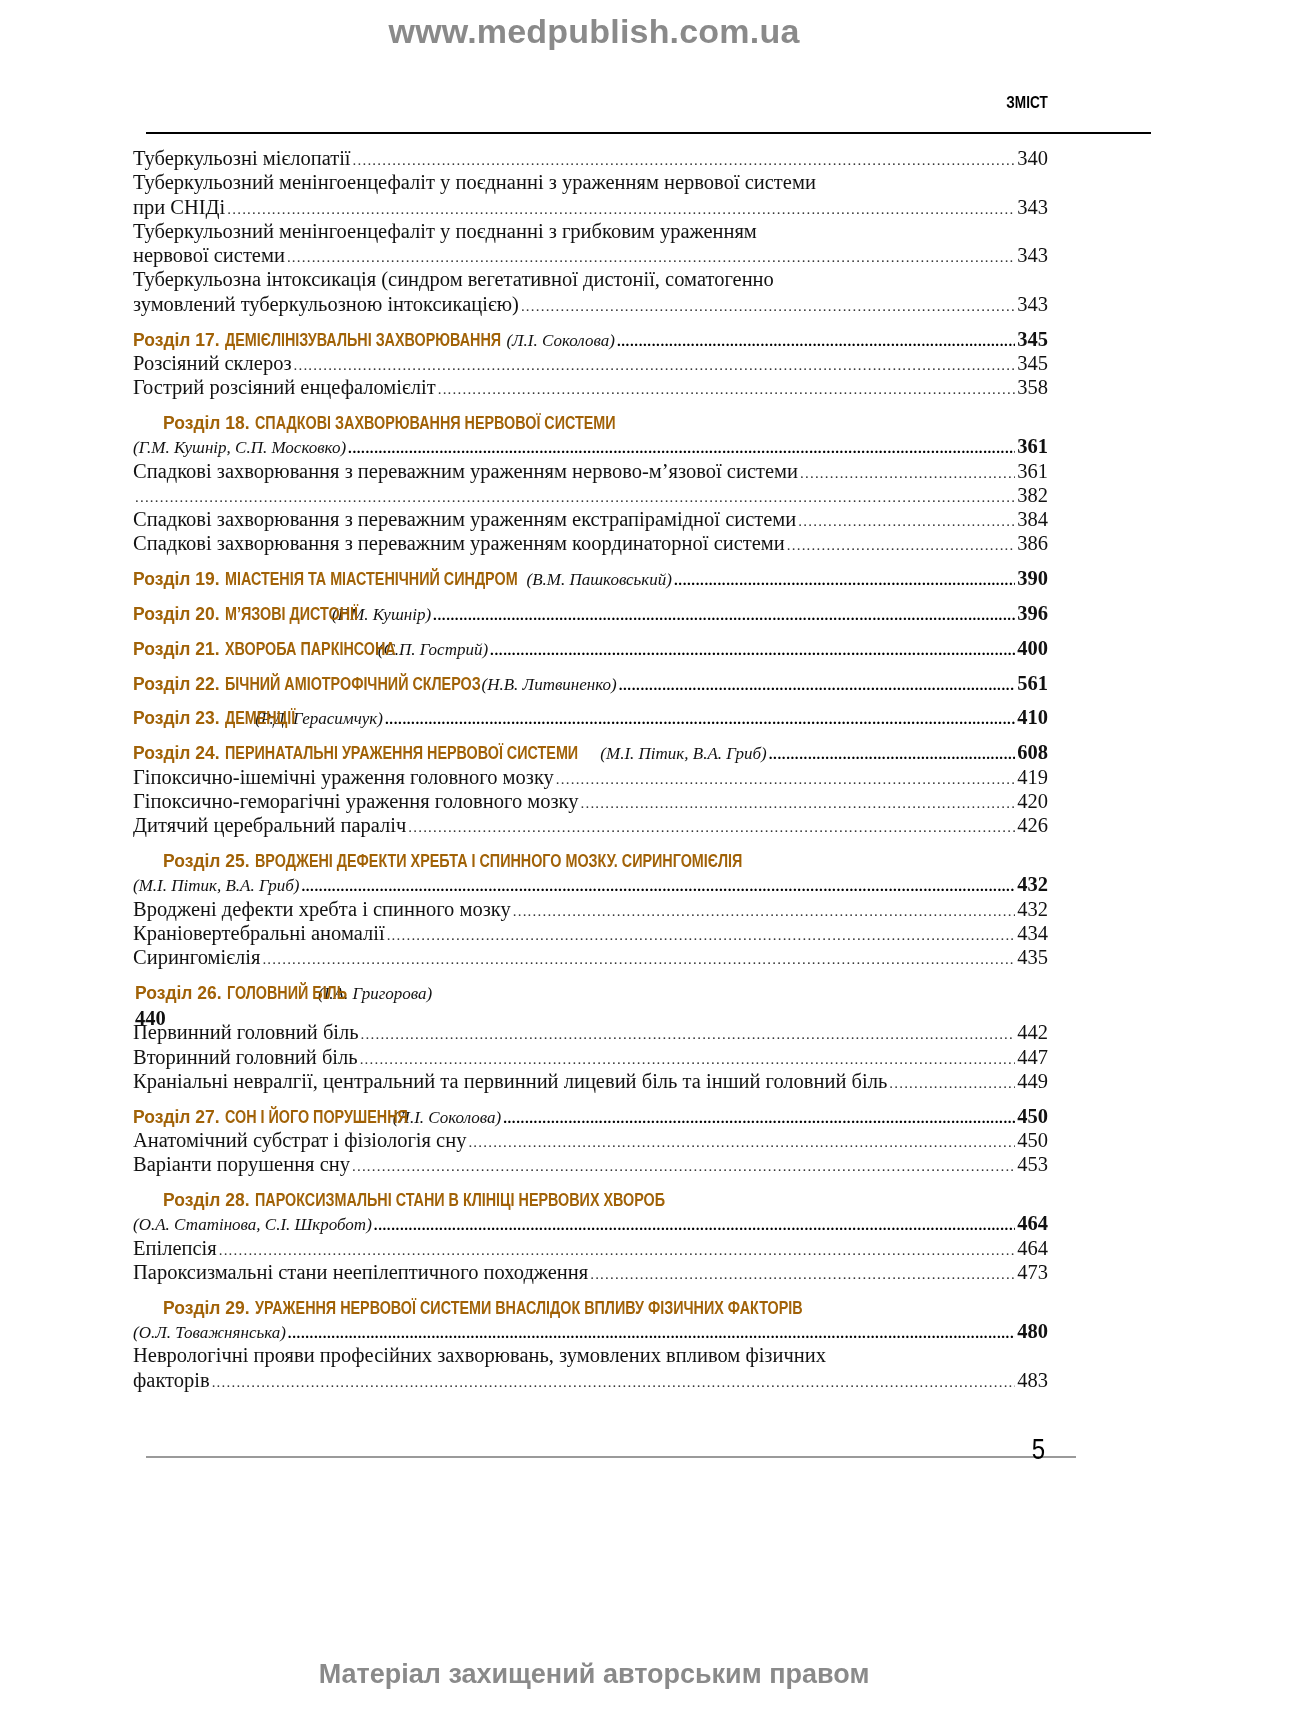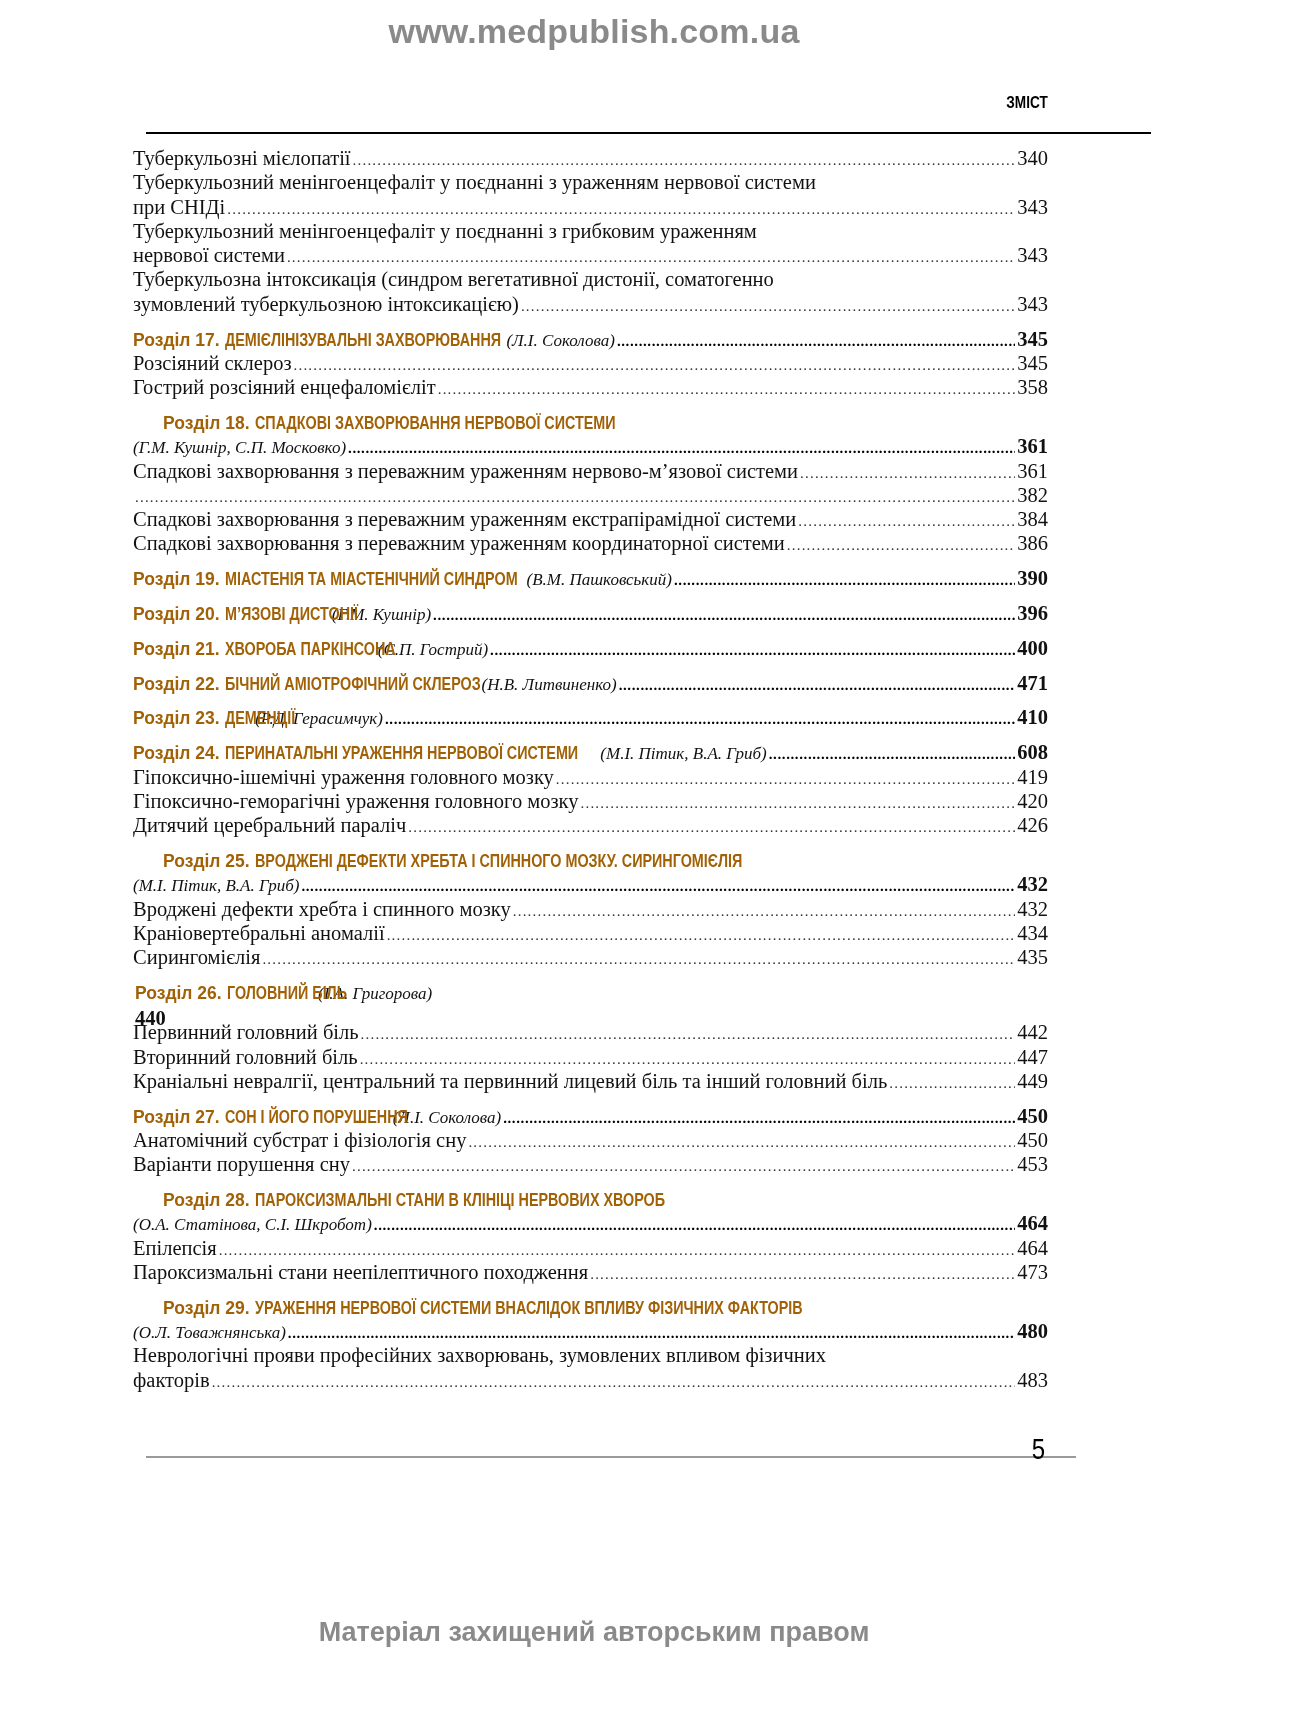--- a/index.html
+++ b/index.html
@@ -1,19 +1,19 @@
 <!DOCTYPE html>
 <html><head>
 <meta charset="utf-8">
 <style>
   html, body { margin: 0; padding: 0; background: #ffffff; }
   body { width: 1298px; height: 1711px; position: relative; overflow: hidden; }
   .wm-top { position: absolute; top: 12px; left: 0; width: 1188px; text-align: center;
     font-family: "Liberation Sans", sans-serif; font-weight: bold; font-size: 34px; color: #8a8a8a; letter-spacing: 0.2px; }
-  .wm-bottom { position: absolute; top: 1617px; left: 0; width: 1188px; text-align: center;
+  .wm-bottom { position: absolute; top: 1659px; left: 0; width: 1188px; text-align: center;
     font-family: "Liberation Sans", sans-serif; font-weight: bold; font-size: 27px; color: #8a8a8a; }
   .running-head { position: absolute; top: 94px; right: 250px; font-family: "Liberation Sans", sans-serif;
     font-weight: bold; font-size: 16px; color: #000; transform: scaleX(0.85); transform-origin: right center; }
   .head-rule { position: absolute; top: 132px; left: 146px; width: 1005px; height: 2px; background: #000; }
   .toc { position: absolute; top: 146px; left: 133px; width: 915px; }
   .row { display: flex; align-items: baseline; height: 24.3px; line-height: 24.3px;
     font-family: "Liberation Serif", serif; font-size: 20.5px; color: #111; white-space: nowrap; }
   .row.gap { margin-top: 10.5px; }
   .row .txt { flex: 0 0 auto; }
   .row .leader { flex: 1 1 auto; overflow: hidden; margin: 0 2px; color: #333; letter-spacing: 1.2px; font-size: 15px; }
@@ -117,21 +117,21 @@
       <span class="pg">396</span>
   </div>
   <div class="row bold gap">
     <span class="txt"><span class="chap"><span>Розділ 21. </span><span class="title">ХВОРОБА ПАРКІНСОНА</span></span> <span class="auth">(С.П. Гострий)</span></span>
       <span class="leader"></span>
       <span class="pg">400</span>
   </div>
   <div class="row bold gap">
     <span class="txt"><span class="chap"><span>Розділ 22. </span><span class="title">БІЧНИЙ АМІОТРОФІЧНИЙ СКЛЕРОЗ</span></span> <span class="auth">(Н.В. Литвиненко)</span></span>
       <span class="leader"></span>
-      <span class="pg">471</span>
+      <span class="pg">561</span>
   </div>
   <div class="row bold gap">
     <span class="txt"><span class="chap"><span>Розділ 23. </span><span class="title">ДЕМЕНЦІЇ</span></span> <span class="auth">(Р.Д. Герасимчук)</span></span>
       <span class="leader"></span>
       <span class="pg">410</span>
   </div>
 
   <div class="row bold gap">
     <span class="txt"><span class="chap"><span>Розділ 24. </span><span class="title">ПЕРИНАТАЛЬНІ УРАЖЕННЯ НЕРВОВОЇ СИСТЕМИ</span></span> <span class="auth">(М.І. Пітик, В.А. Гриб)</span></span>
       <span class="leader"></span>

